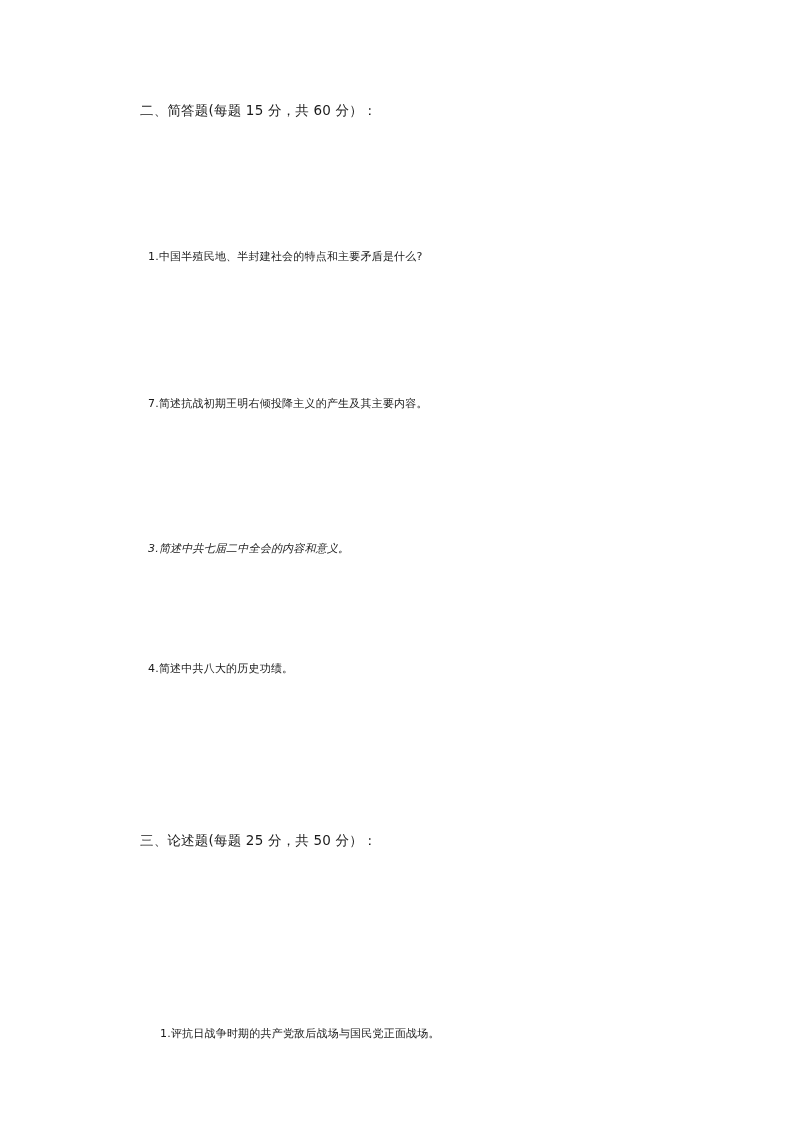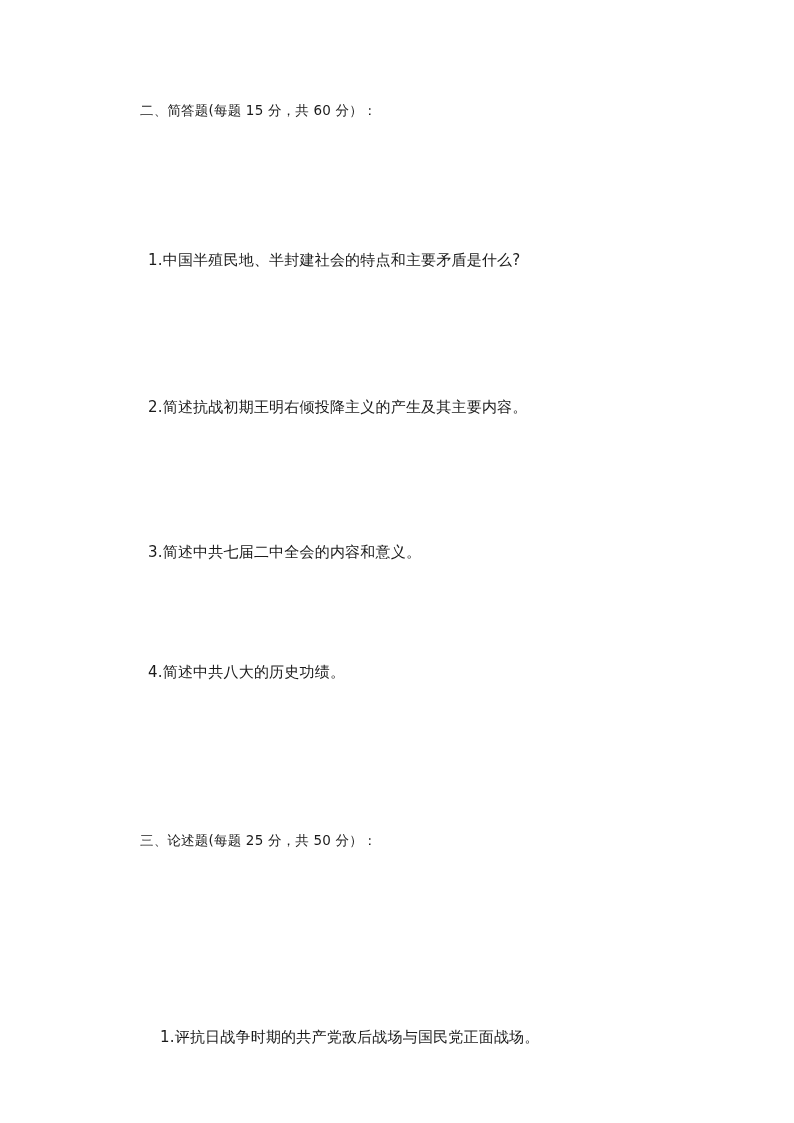--- a/index.html
+++ b/index.html
@@ -29,45 +29,45 @@
     width: 520px;
   }
   .section-heading {
     font-size: 13.5px;
     line-height: 1.6;
     letter-spacing: 0.2px;
     color: #1a1a1a;
     white-space: nowrap;
   }
   .question {
-    font-size: 15px;
+    font-size: 11px;
     line-height: 1.6;
     letter-spacing: 0.2px;
     color: #1a1a1a;
     white-space: nowrap;
   }
   .block-sec-2 { position: absolute; top: 100px; left: 0; }
   .block-q1    { position: absolute; top: 248px; left: 8px; }
   .block-q2    { position: absolute; top: 395px; left: 8px; }
-  .block-q3    { position: absolute; top: 540px; left: 8px; }
+  .block-q3    { position: absolute; top: 540px; left: 8px; font-style: italic; }
   .block-q4    { position: absolute; top: 660px; left: 8px; }
   .block-sec-3 { position: absolute; top: 830px; left: 0; }
   .block-q5    { position: absolute; top: 977px; left: 20px; margin-top: 48px; }
 </style>
 </head>
 <body>
 
 <div class="page">
   <div class="content">
 
     <div class="section-heading block-sec-2">二、简答题(每题 15 分，共 60 分）：</div>
 
     <div class="question block-q1">1.中国半殖民地、半封建社会的特点和主要矛盾是什么?</div>
 
-    <div class="question block-q2">2.简述抗战初期王明右倾投降主义的产生及其主要内容。</div>
+    <div class="question block-q2">7.简述抗战初期王明右倾投降主义的产生及其主要内容。</div>
 
     <div class="question block-q3">3.简述中共七届二中全会的内容和意义。</div>
 
     <div class="question block-q4">4.简述中共八大的历史功绩。</div>
 
     <div class="section-heading block-sec-3">三、论述题(每题 25 分，共 50 分）：</div>
 
     <div class="question block-q5">1.评抗日战争时期的共产党敌后战场与国民党正面战场。</div>
 
   </div>

